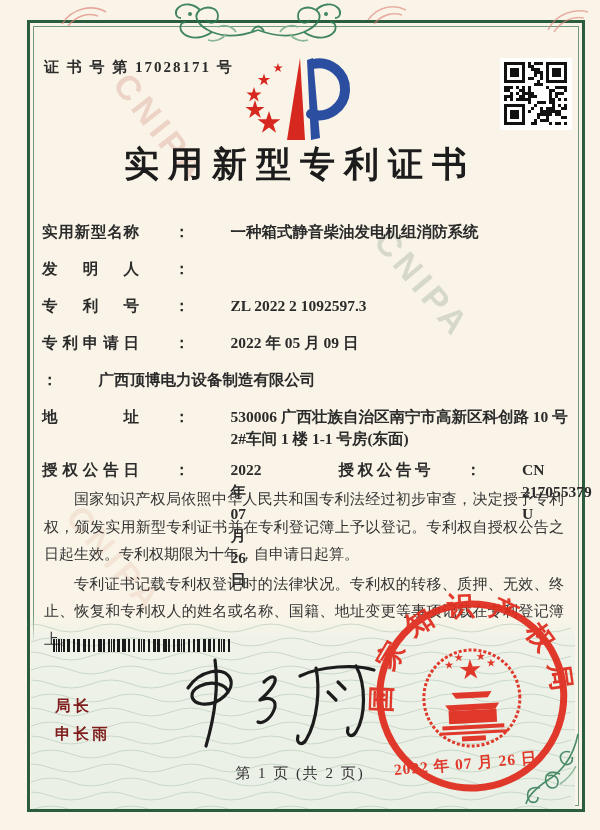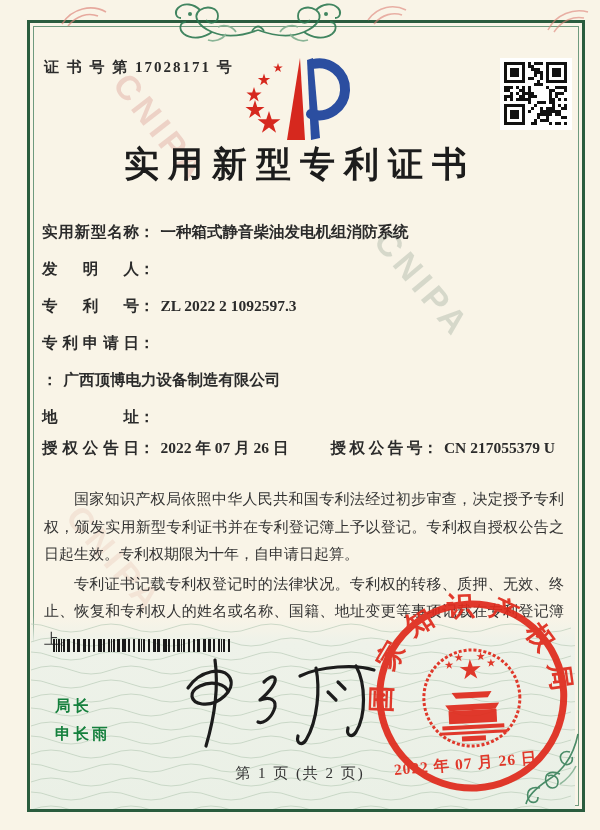--- a/index.html
+++ b/index.html
@@ -14,38 +14,38 @@
   .band svg{position:absolute;left:0;top:0;}
   
   .certno{position:absolute;left:44px;top:58px;font-size:15px;font-weight:600;letter-spacing:2px;}
   .logo{position:absolute;left:233px;top:52px;width:130px;height:90px;}
   .qr{position:absolute;left:500px;top:58px;width:72px;height:72px;background:#fff;}
   .qr svg{position:absolute;left:4px;top:4px;}
   .title{position:absolute;left:0;top:141px;width:100%;text-align:center;
          font-size:35px;font-weight:700;letter-spacing:9px;color:#1c1c1c;}
   
   .fields{position:absolute;left:42px;top:221px;width:530px;font-size:15.5px;font-weight:600;}
-  .frow{display:flex;align-items:flex-start;margin-bottom:15px;line-height:22px;}
+  .frow{display:flex;align-items:flex-start;margin-bottom:15px;line-height:22px;gap:35px;}
   .flabel{display:inline-block;width:97px;text-align:justify;text-align-last:justify;flex:none;}
   .fcolon{flex:none;margin-right:6px;}
   .fvalue{flex:1 1 auto;max-width:425px;}
   .frow.addr{margin-bottom:9px;margin-top:9px;}
   .g2{margin-left:42px;width:92px;}
   
   .paras{position:absolute;left:44px;top:486px;width:520px;font-size:15px;line-height:27.5px;
          color:#333;text-align:justify;}
   .paras p{margin:0 0 2px 0;text-indent:2em;}
   
   .barcode{position:absolute;left:53px;top:639px;width:178px;height:13px;
     background:
       repeating-linear-gradient(90deg,#1b1b1b 0 2px,transparent 2px 5px),
       repeating-linear-gradient(90deg,#1b1b1b 0 1px,transparent 1px 8px),
       repeating-linear-gradient(90deg,transparent 0 3px,#1b1b1b 3px 4px,transparent 4px 11px);}
   .signer{position:absolute;left:55px;top:692px;font-family:"Liberation Sans","DejaVu Sans",sans-serif;
-          font-weight:bold;font-size:15.5px;line-height:28px;letter-spacing:3px;color:#15803d;}
+          font-weight:bold;font-size:15.5px;line-height:28px;letter-spacing:3px;color:#7f1d1d;}
   .signature{position:absolute;left:160px;top:648px;width:240px;height:110px;z-index:5;}
   .seal{position:absolute;left:352px;top:576px;width:240px;height:250px;z-index:5;transform:rotate(-3deg);}
   .footer{position:absolute;left:0;top:764px;width:100%;text-align:center;
           font-size:15px;letter-spacing:2px;color:#333;z-index:3;}
   
   .wm{position:absolute;font-family:"Liberation Sans","DejaVu Sans",sans-serif;font-weight:bold;
       letter-spacing:5px;transform-origin:left top;pointer-events:none;}
   .wm1{left:136px;top:66px;font-size:34px;color:rgba(222,163,152,.42);transform:rotate(52deg);}
   .wm2{left:396px;top:222px;font-size:34px;color:rgba(163,175,160,.40);transform:rotate(50deg);}
   .wm3{left:88px;top:498px;font-size:34px;color:rgba(222,163,152,.20);transform:rotate(50deg);}
@@ -174,28 +174,30 @@
           <span class="fcolon">：</span>
       </div>
       <div class="frow">
         <span class="flabel">专利号</span>
           <span class="fcolon">：</span>
         <span class="fvalue">ZL 2022 2 1092597.3</span>
       </div>
       <div class="frow">
         <span class="flabel">专利申请日</span>
           <span class="fcolon">：</span>
+        <span class="fvalue">2022 年 05 月 09 日</span>
       </div>
       <div class="frow">
           <span class="fcolon">：</span>
         <span class="fvalue">广西顶博电力设备制造有限公司</span>
       </div>
       <div class="frow addr">
         <span class="flabel">地址</span>
           <span class="fcolon">：</span>
+        <span class="fvalue">530006 广西壮族自治区南宁市高新区科创路 10 号 2#车间 1 楼 1-1 号房(东面)</span>
       </div>
       <div class="frow">
         <span class="flabel">授权公告日</span>
           <span class="fcolon">：</span>
         <span>2022 年 07 月 26 日</span>
         <span class="flabel g2">授权公告号</span>
           <span class="fcolon">：</span>
         <span>CN 217055379 U</span>
       </div>
     </div>

